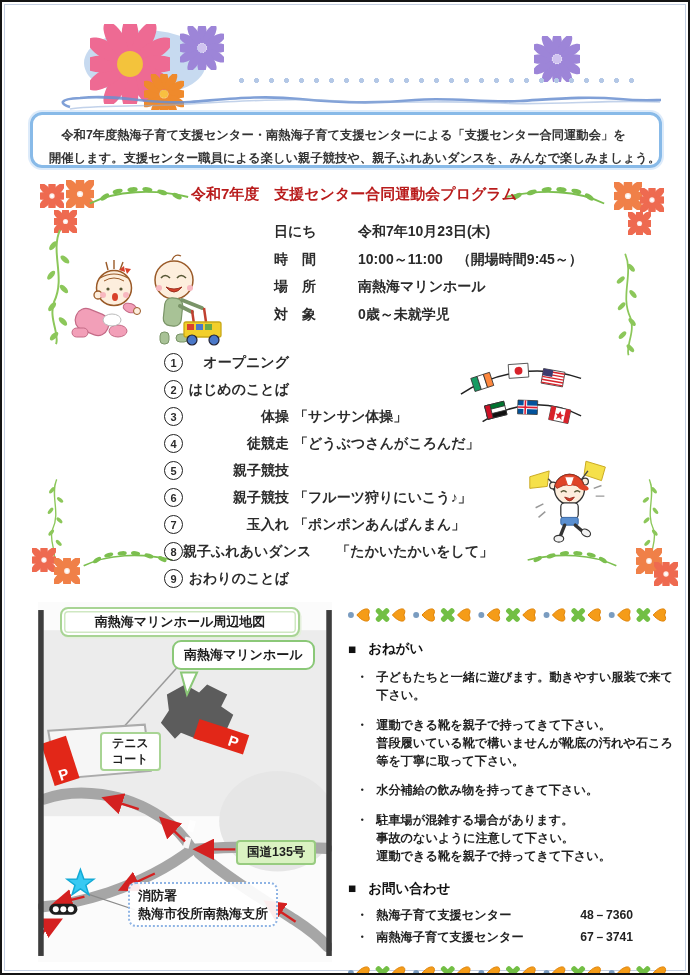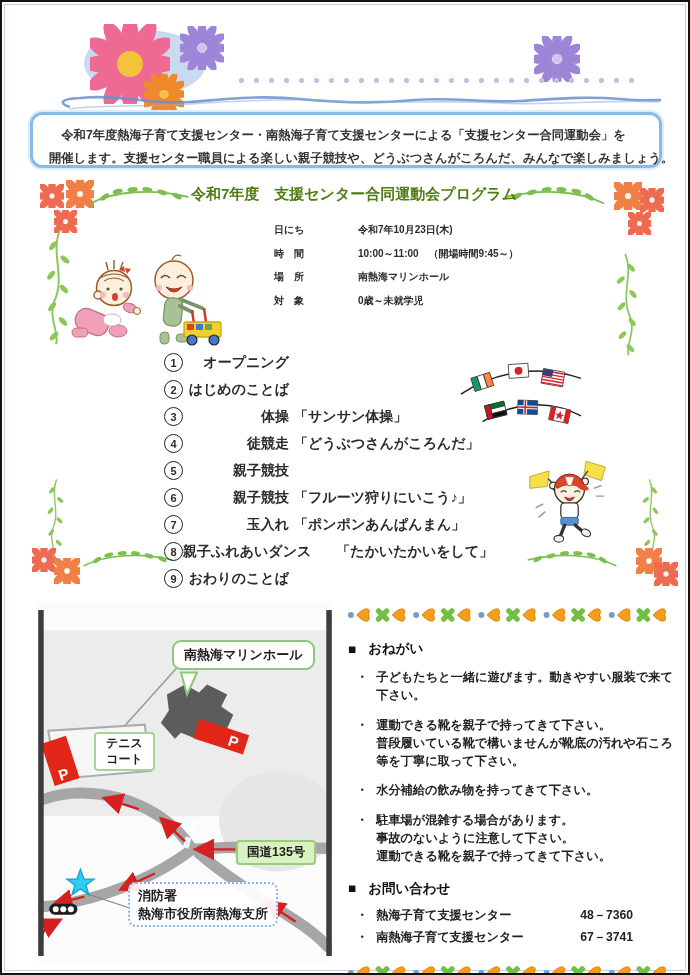--- a/index.html
+++ b/index.html
@@ -18,43 +18,43 @@
         background-size:15px 9px;background-repeat:repeat-x;}
 
   
   .intro{position:absolute;left:28px;top:110px;width:632px;height:56px;box-sizing:border-box;
          border:3px solid #88bae8;border-radius:12px;box-shadow:0 0 0 2px #ddebfa;
          padding:7px 10px 0 12px;font-size:12.3px;line-height:1.55;font-weight:600;color:#333;}
   .intro p{margin:4px;white-space:nowrap;}
 
   
   h2.prog-title{position:absolute;left:352px;top:183px;transform:translateX(-50%);margin:0;
-                font-size:15px;font-weight:700;color:#4d7c0f;white-space:nowrap;}
-  .details{position:absolute;left:272px;top:221px;font-size:10px;font-weight:700;}
+                font-size:15px;font-weight:700;color:#b91c1c;white-space:nowrap;}
+  .details{position:absolute;left:272px;top:221px;font-size:14px;font-weight:700;}
   .details .row{margin-bottom:9.5px;white-space:nowrap;}
   .details .lbl{display:inline-block;width:62px;}
   .details .val{margin-left:22px;}
   ol.events{position:absolute;left:162px;top:351px;width:440px;margin:0;padding:0;list-style:none;}
   ol.events li{display:flex;align-items:center;margin-bottom:8px;font-size:14px;font-weight:700;white-space:nowrap;}
   .cnum{display:inline-flex;align-items:center;justify-content:center;flex:none;
         width:17px;height:17px;border:1.6px solid #222;border-radius:50%;
         font-size:11px;font-weight:700;}
   .name{display:inline-block;min-width:106px;margin-left:0;text-align:right;}
   .piece{margin-left:5px;}
 
   
   .map{position:absolute;left:36px;top:600px;width:294px;height:360px;}
   .map svg.map-art{position:absolute;left:0;top:0;}
   .map-label{position:absolute;box-sizing:border-box;font-weight:700;color:#1d1d1d;background:#fff;}
   .map-title{left:22px;top:5px;width:240px;text-align:center;font-size:13px;padding:4px 0;
              border:2px solid #a8d494;border-radius:8px;
              box-shadow:inset 0 0 0 2px #fff,inset 0 0 0 3.5px #cfe8c2, 1.5px 1.5px 0 #e4efdc;}
   .map-hall{left:134px;top:38px;padding:4px 10px;border:2px solid #8bc878;border-radius:9px;font-size:13px;}
-  .map-tennis{left:56px;top:130px;padding:2px 10px;border:2px solid #a8d494;border-radius:4px;
-              font-size:12px;text-align:center;line-height:1.3;}
+  .map-tennis{left:62px;top:130px;padding:2px 10px;border:2px solid #a8d494;border-radius:4px;
+              font-size:12px;line-height:1.3;}
   .map-route{left:198px;top:238px;padding:2px 9px;border:2px solid #98cc80;border-radius:4px;
              font-size:12.5px;background:#daf2c2;}
   .map-fire{left:90px;top:280px;padding:3px 8px;border:2px dotted #8fb4e4;border-radius:8px;
             font-size:13px;line-height:1.35;background:rgba(255,255,255,.92);}
 
   
   .notes{position:absolute;left:344px;top:602px;width:328px;}
   .sec-head{display:flex;gap:12px;align-items:center;margin:14px 0 0 2px;
             font-size:13.5px;font-weight:700;color:#111;}
   ul.plain{margin:10px 0 0 10px;padding:0;list-style:none;}
@@ -161,21 +161,21 @@
       <circle r="3.5" fill="#cfc2ef"></circle>
     </svg>
   <div class="dots"></div>
   <svg class="abs" style="left:28px;top:90px" width="634" height="18" viewBox="0 0 634 18">
     <path d="M40,15 C30,12 28,7 50,6 C90,2 120,13 160,10 C200,7 230,3 270,7 C310,11 345,12 385,8 C420,5 455,11 490,9 C525,7 555,4 590,7 C610,9 625,8 631,8" fill="none" stroke="#6a8fd0" stroke-width="2.6" opacity=".85"></path>
     <path d="M40,17 C60,13 110,15 160,12 C210,9 260,6 310,9 C360,12 420,8 470,11 C520,14 580,7 630,10" fill="none" stroke="#8fadd9" stroke-width="1.6" opacity=".55"></path>
   </svg>
 
   <div class="intro">
     <p>　令和7年度熱海子育て支援センター・南熱海子育て支援センターによる「支援センター合同運動会」を</p>
-    <p>開催します。支援センター職員による楽しい親子競技や、どうぶつさんがころんだ、みんなで楽しみましょう。</p>
+    <p>開催します。支援センター職員による楽しい親子競技や、親子ふれあいダンスを、みんなで楽しみましょう。</p>
   </div>
 
   <svg class="abs" style="left:38px;top:182px;color:#ee6a50" width="24" height="24" viewBox="-9 -9 18 18">
       <use href="#flower8"></use>
     </svg>
   <svg class="abs" style="left:64px;top:178px;color:#f08048" width="28" height="28" viewBox="-9 -9 18 18">
       <use href="#flower8"></use>
     </svg>
   <svg class="abs" style="left:52px;top:208px;color:#ee6a50" width="23" height="23" viewBox="-9 -9 18 18">
       <use href="#flower8"></use>
@@ -440,20 +440,21 @@
       <g>
         <rect x="11" y="300" width="28" height="11" rx="5.5" fill="#1d1d1d"></rect>
         <circle cx="17.5" cy="305.5" r="3" fill="#fefefe"></circle>
           <circle cx="25" cy="305.5" r="3" fill="#fefefe"></circle>
           <circle cx="32.5" cy="305.5" r="3" fill="#fefefe"></circle>
       </g>
       <polygon points="142,70 158,70 148,92" fill="#fff" stroke="#8bc878" stroke-width="2"></polygon>
       <rect x="0" y="8" width="5.5" height="344" fill="#3d3d3d"></rect>
       <rect x="286.5" y="8" width="5.5" height="344" fill="#3d3d3d"></rect>
     </svg>
+    <div class="map-label map-title">南熱海マリンホール周辺地図</div>
     <div class="map-label map-hall">南熱海マリンホール</div>
     <div class="map-label map-tennis">
       <div>テニス</div>
       <div>コート</div>
     </div>
     <div class="map-label map-route">国道135号</div>
     <div class="map-label map-fire">
       <div>消防署</div>
       <div>熱海市役所南熱海支所</div>
     </div>

